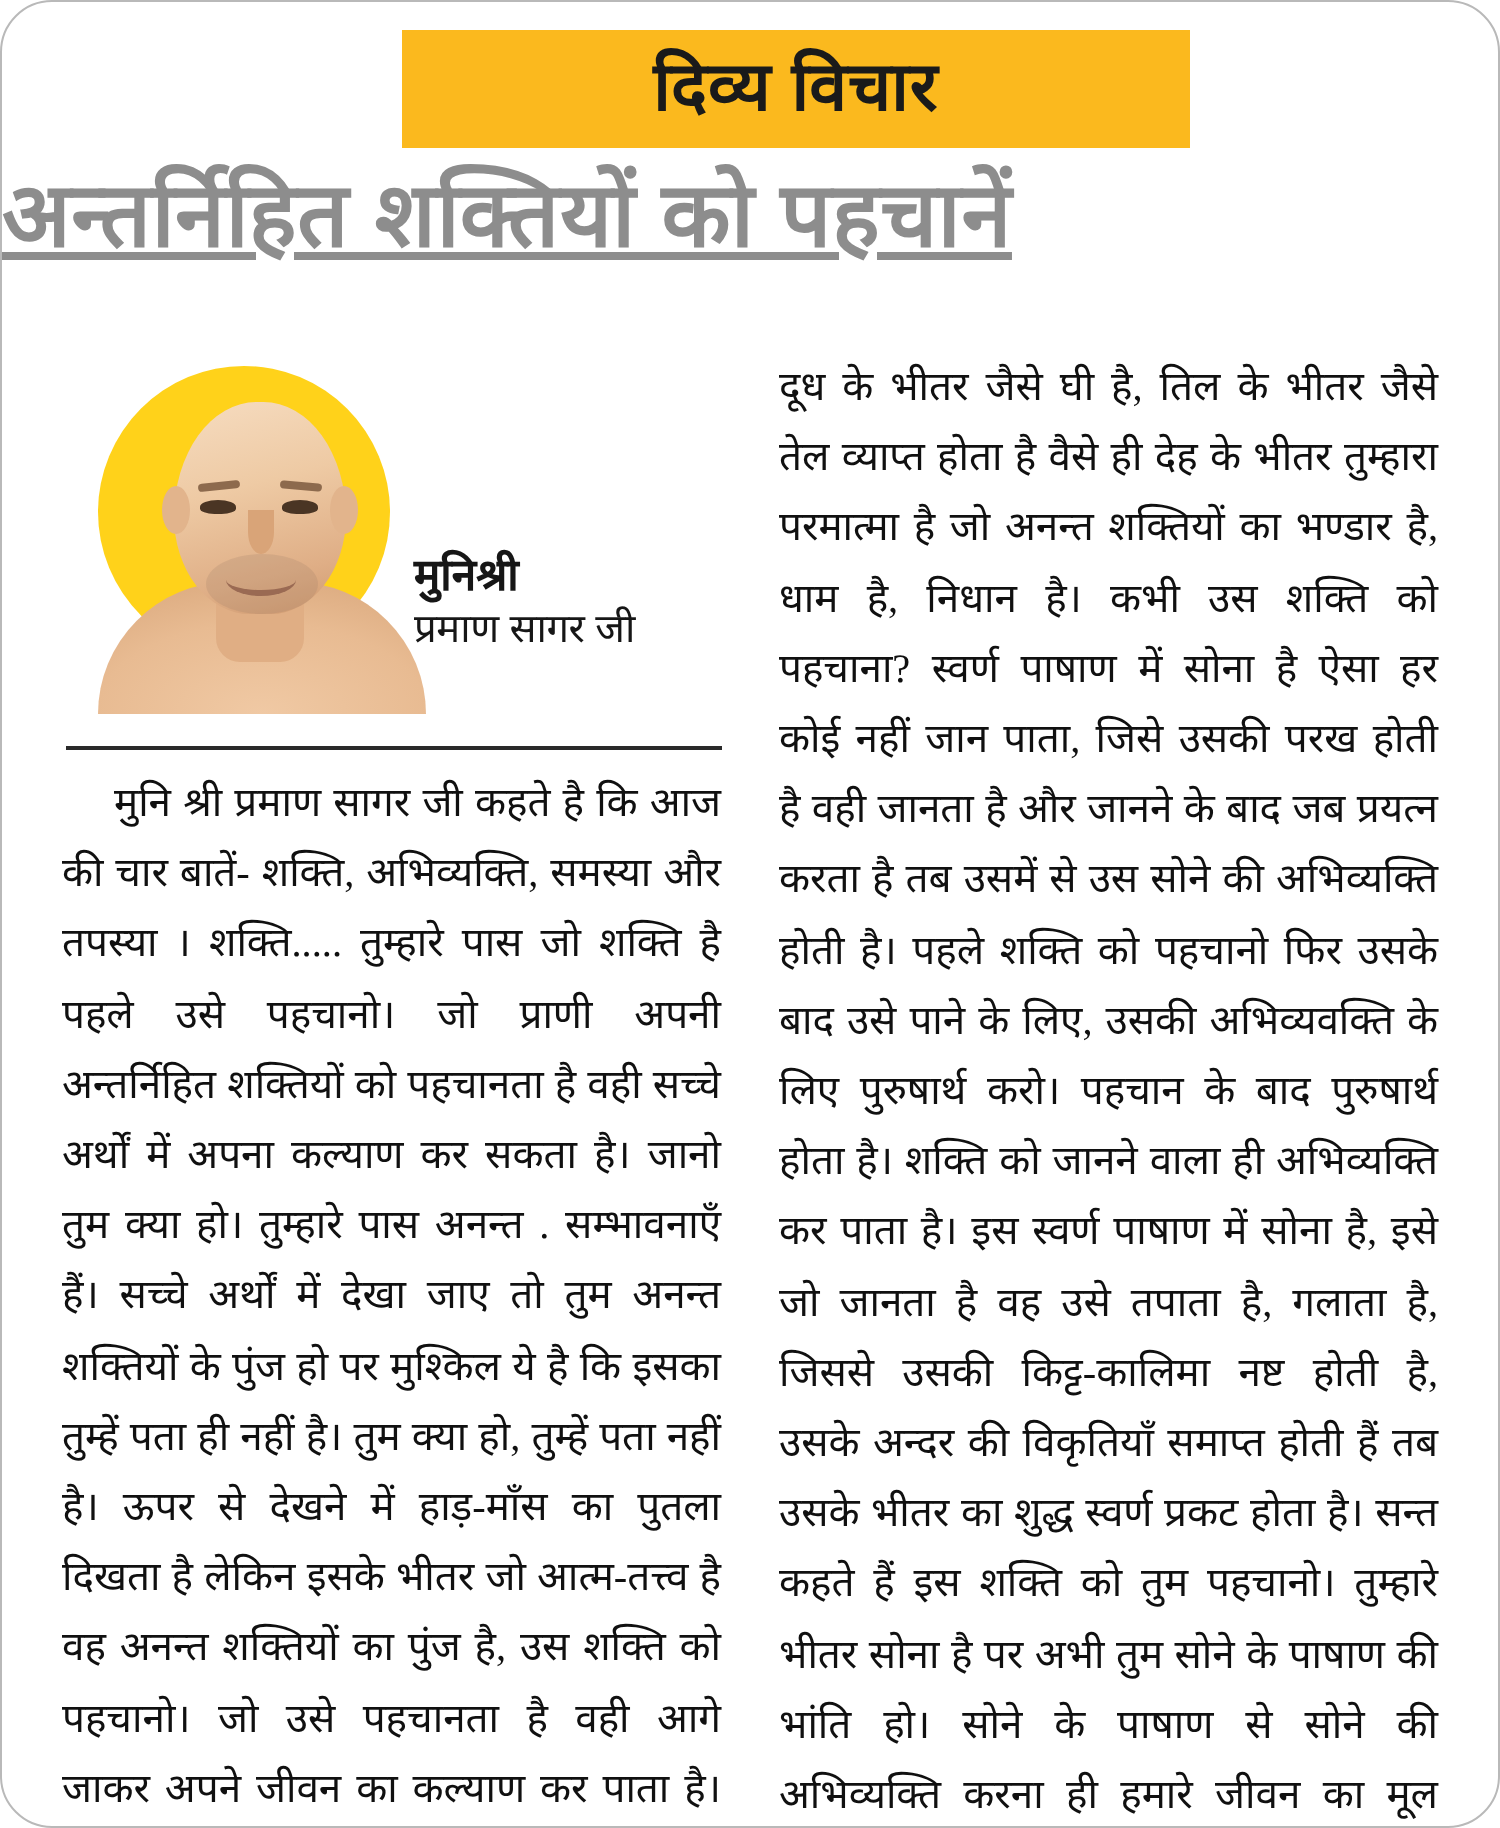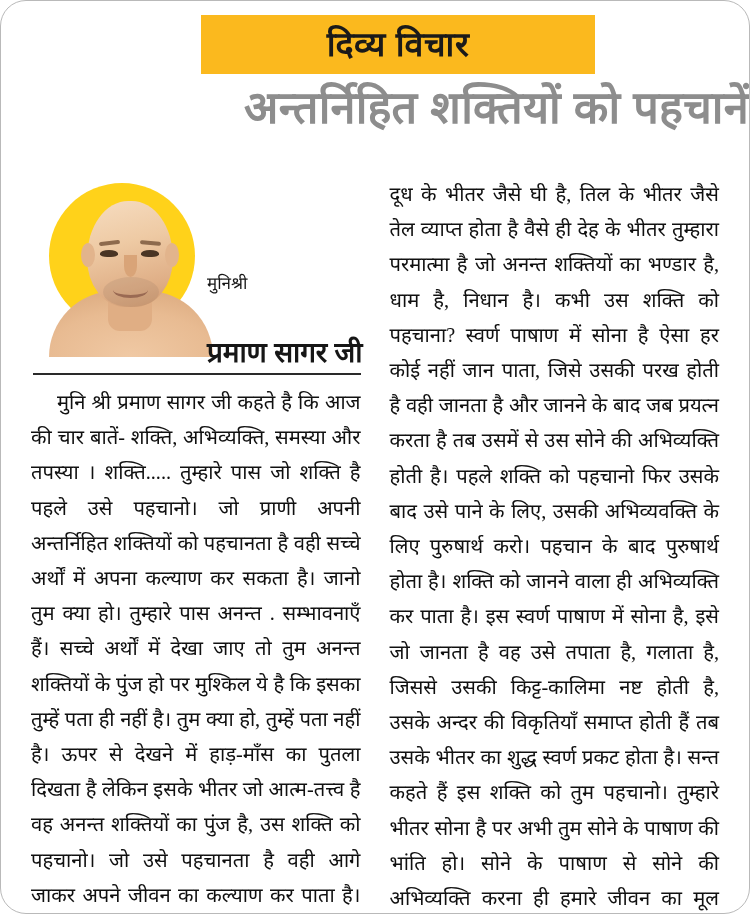--- a/index.html
+++ b/index.html
@@ -46,28 +46,29 @@
     white-space: nowrap;
     padding-bottom: 2px;
     text-align: right;
   }
 
   .headline {
     position: absolute;
     left: 0;
     right: 0;
     top: 82px;
-    text-align: right;
+    text-align: left;
     font-family: "Liberation Sans", "DejaVu Sans", sans-serif;
     font-weight: bold;
     font-size: 45px;
     line-height: 1.12;
     color: #8d8d8d;
     letter-spacing: 0.3px;
     white-space: nowrap;
+    text-decoration: underline;
   }
 
   
   .columns {
     position: absolute;
     left: 30px;
     right: 30px;
     top: 176px;
     bottom: 36px;
     display: flex;
@@ -188,22 +189,22 @@
   }
 
   .author-caption {
     position: absolute;
     left: 176px;
     top: 96px;
     width: 180px;
     font-family: "Liberation Sans", "DejaVu Sans", sans-serif;
     color: #161616;
   }
-  .author-pre   { font-size: 17px; line-height: 1.32; }
-  .author-name  { font-size: 28px; line-height: 1.32; font-weight: bold; letter-spacing: -0.2px; margin-top: 40px; }
+  .author-pre   { font-size: 22px; line-height: 1.32; font-weight: bold; }
+  .author-name  { font-size: 20px; line-height: 1.32; font-weight: normal; letter-spacing: -0.2px; }
   .author-post  { font-size: 16px; line-height: 1.32; }
 
   .rule {
     position: absolute;
     left: 2px;
     right: 0;
     top: 196px;
     height: 0;
     border-top: 2.5px solid #2a2a2a;
   }

